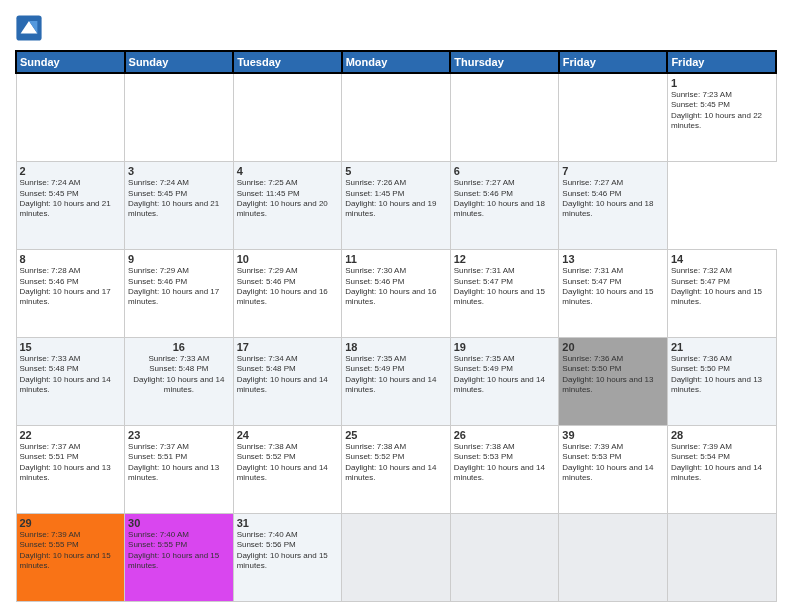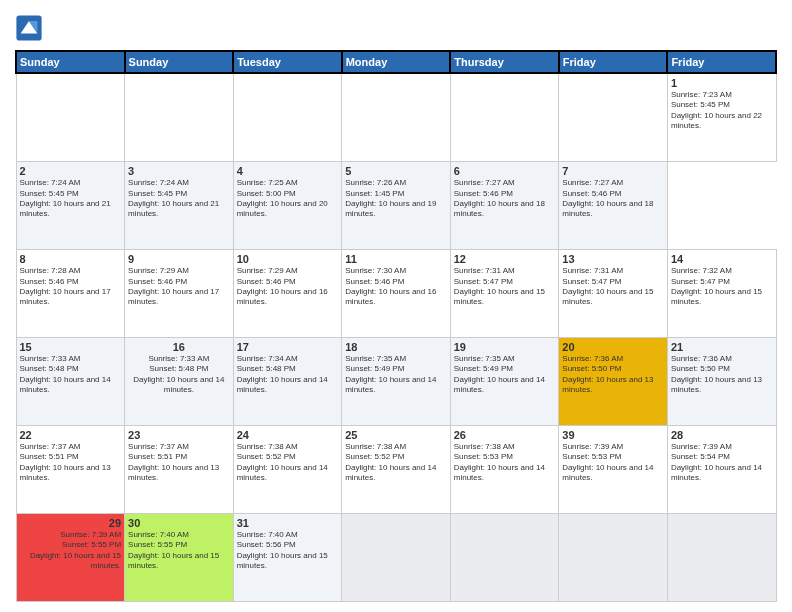--- a/index.html
+++ b/index.html
@@ -161,21 +161,21 @@
           </td>
           <td style="background: rgb(240, 244, 248);">
             <span class="day-num">3</span>
             <div class="day-info" style="white-space: pre-line;">Sunrise: 7:24 AM
 Sunset: 5:45 PM
 Daylight: 10 hours and 21 minutes.</div>
           </td>
           <td style="background: rgb(240, 244, 248);">
             <span class="day-num">4</span>
             <div class="day-info" style="white-space: pre-line;">Sunrise: 7:25 AM
-Sunset: 5:00 PM
+Sunset: 11:45 PM
 Daylight: 10 hours and 20 minutes.</div>
           </td>
           <td style="background: rgb(240, 244, 248);">
             <span class="day-num">5</span>
             <div class="day-info" style="white-space: pre-line;">Sunrise: 7:26 AM
 Sunset: 1:45 PM
 Daylight: 10 hours and 19 minutes.</div>
           </td>
           <td style="background: rgb(240, 244, 248);">
             <span class="day-num">6</span>
@@ -258,21 +258,21 @@
             <div class="day-info" style="white-space: pre-line;">Sunrise: 7:35 AM
 Sunset: 5:49 PM
 Daylight: 10 hours and 14 minutes.</div>
           </td>
           <td style="background: rgb(240, 244, 248);">
             <span class="day-num">19</span>
             <div class="day-info" style="white-space: pre-line;">Sunrise: 7:35 AM
 Sunset: 5:49 PM
 Daylight: 10 hours and 14 minutes.</div>
           </td>
-          <td style="background: #eab308;">
+          <td style="background: #a3a3a3;">
             <span class="day-num">20</span>
             <div class="day-info" style="white-space: pre-line;">Sunrise: 7:36 AM
 Sunset: 5:50 PM
 Daylight: 10 hours and 13 minutes.</div>
           </td>
           <td style="background: rgb(240, 244, 248); margin-left: 39px;">
             <span class="day-num">21</span>
             <div class="day-info" style="white-space: pre-line;">Sunrise: 7:36 AM
 Sunset: 5:50 PM
 Daylight: 10 hours and 13 minutes.</div>
@@ -316,27 +316,27 @@
 Daylight: 10 hours and 14 minutes.</div>
           </td>
           <td>
             <span class="day-num">28</span>
             <div class="day-info" style="white-space: pre-line;">Sunrise: 7:39 AM
 Sunset: 5:54 PM
 Daylight: 10 hours and 14 minutes.</div>
           </td>
         </tr>
         <tr>
-          <td style="background: #ef4444; text-align: right;">
+          <td style="background: #f97316;">
             <span class="day-num">29</span>
             <div class="day-info" style="white-space: pre-line;">Sunrise: 7:39 AM
 Sunset: 5:55 PM
 Daylight: 10 hours and 15 minutes.</div>
           </td>
-          <td style="background: #bef264;">
+          <td style="background: #d946ef;">
             <span class="day-num">30</span>
             <div class="day-info" style="white-space: pre-line;">Sunrise: 7:40 AM
 Sunset: 5:55 PM
 Daylight: 10 hours and 15 minutes.</div>
           </td>
           <td style="background: rgb(240, 244, 248);">
             <span class="day-num">31</span>
             <div class="day-info" style="white-space: pre-line;">Sunrise: 7:40 AM
 Sunset: 5:56 PM
 Daylight: 10 hours and 15 minutes.</div>

